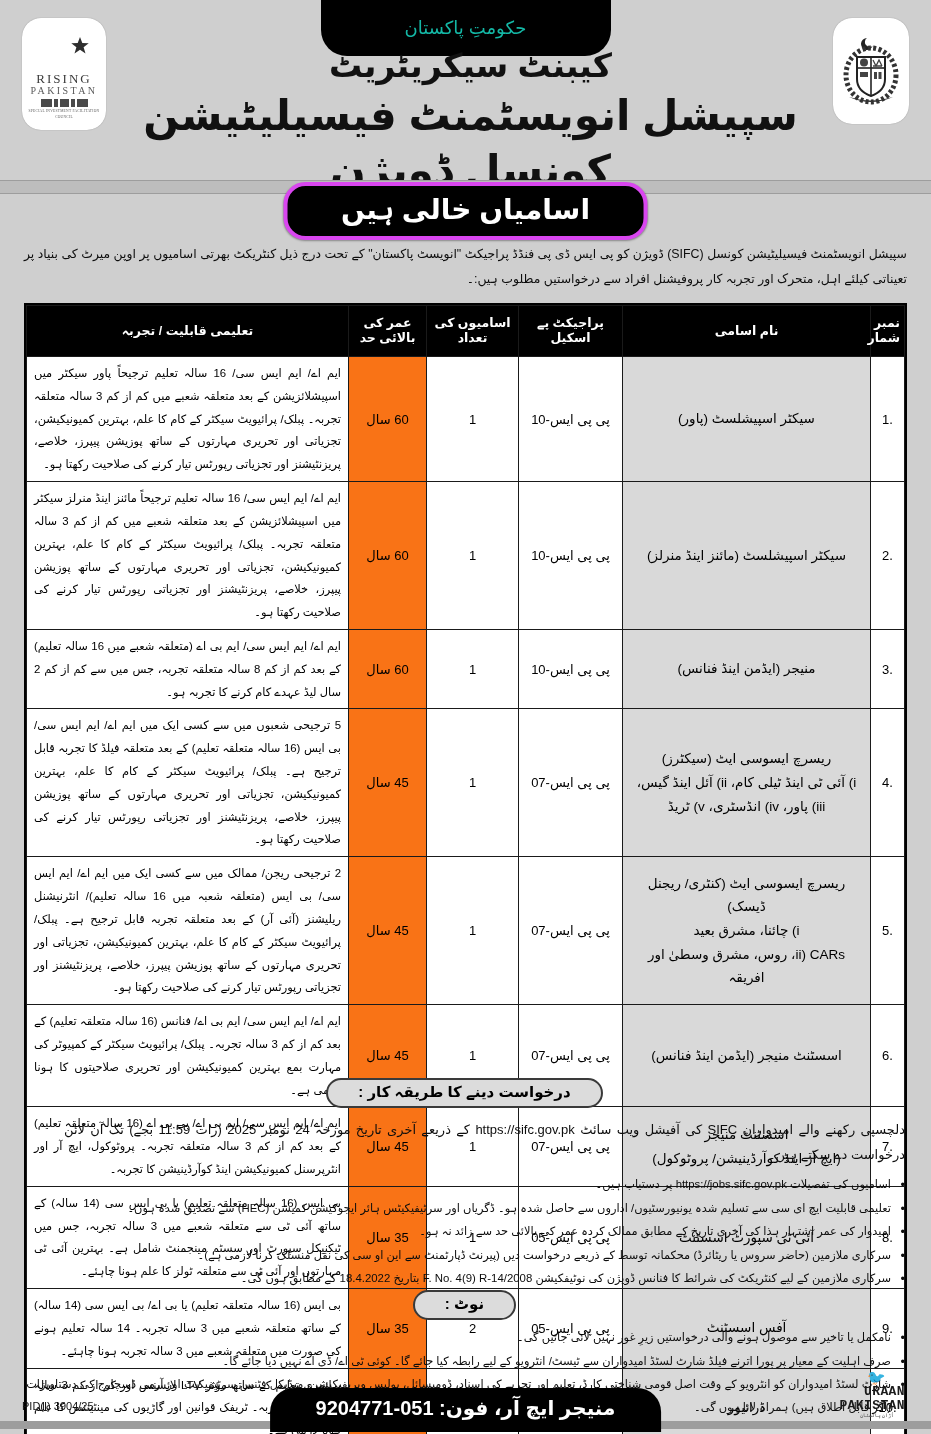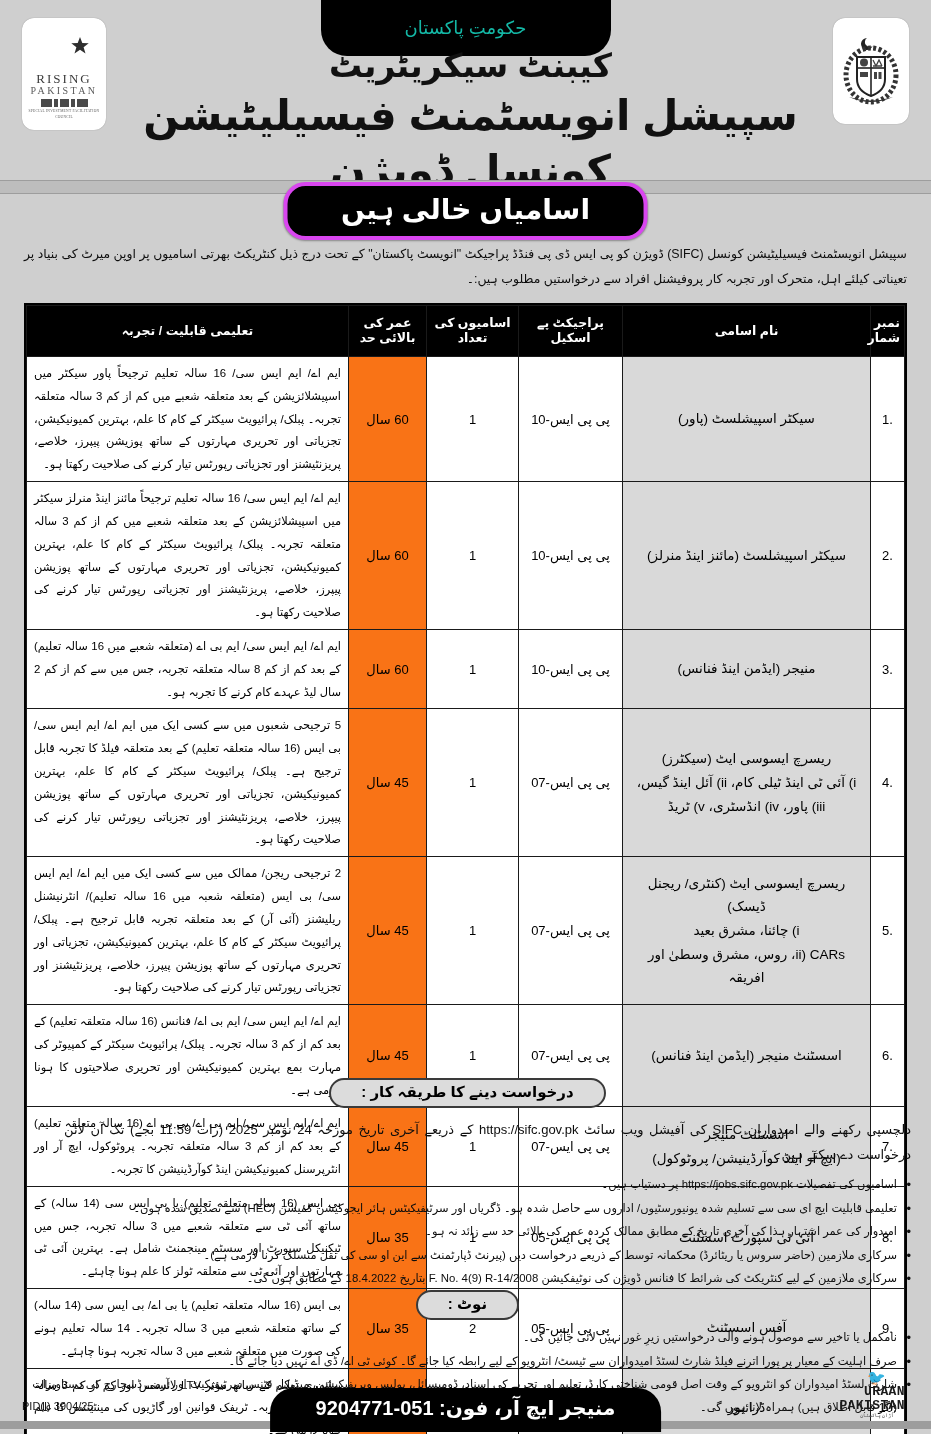--- a/index.html
+++ b/index.html
@@ -32,21 +32,21 @@
     display: flex;
     align-items: center;
     justify-content: center;
     font-size: 18px;
     letter-spacing: .5px;
   }
 
   .logo-box {
     position: absolute;
     background: #fff;
-    border-radius: 12px;
+    border-radius: 19px;
     box-shadow: 0 0 1px rgba(0,0,0,.4);
     display: flex;
     flex-direction: column;
     align-items: center;
     justify-content: center;
   }
   .logo-left  { top: 18px; left: 22px; width: 84px; height: 112px; padding: 4px; }
   .logo-right { top: 18px; right: 22px; width: 76px; height: 106px; }
 
   .logo-left .crescent-wrap { height: 44px; display:flex; align-items:center; justify-content:center; }
@@ -165,21 +165,21 @@
     padding: 3px 30px 5px;
     font-size: 15px;
     font-weight: 700;
     color: #000;
   }
   .sec-center { text-align: center; }
   .apply-block {
     position: absolute;
     top: 1078px;
     left: 24px;
-    right: 20px;
+    right: 26px;
   }
   .apply-lead {
     font-size: 13px;
     line-height: 1.9;
     margin-top: 10px;
     text-align: justify;
     text-align-last: right;
     color:#0d0d0d;
     margin-left:40px;
   }

